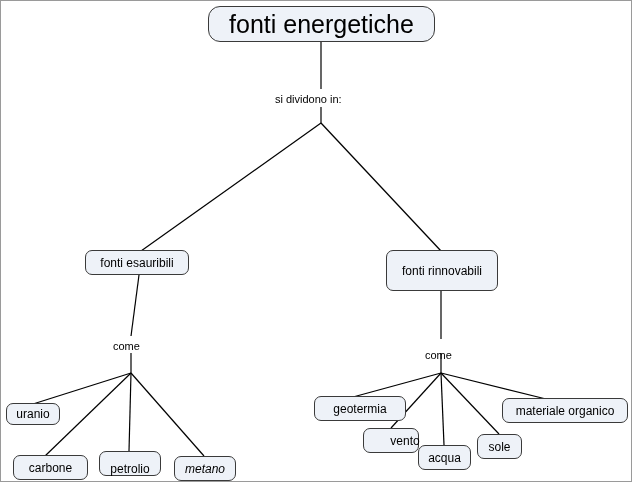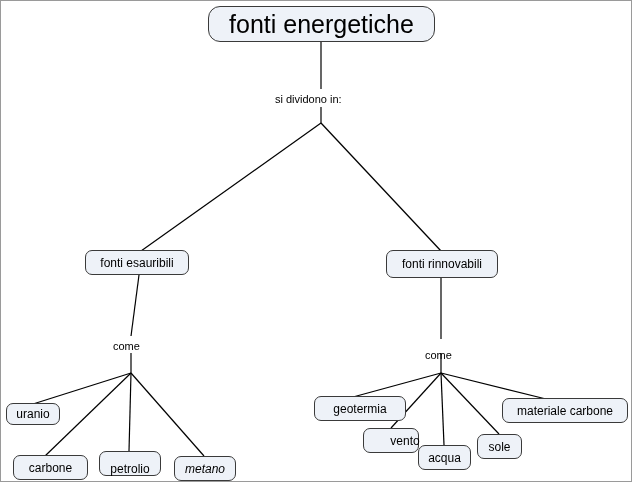--- a/index.html
+++ b/index.html
@@ -104,21 +104,21 @@
   </div>
 
   <div class="plain-label" style="left:274px; top:92px;">
     <span>si dividono in:</span>
   </div>
 
   <div class="node level1" style="left:84px; top:249px; width:104px; height:25px;">
     <span>fonti esauribili</span>
   </div>
 
-  <div class="node level1" style="left:385px; top:249px; width:112px; height:28px;">
+  <div class="node level1" style="left:385px; top:249px; width:112px; height:41px;">
     <span>fonti rinnovabili</span>
   </div>
 
   <div class="plain-label" style="left:112px; top:339px;">
     <span>come</span>
   </div>
 
   <div class="plain-label" style="left:424px; top:348px;">
     <span>come</span>
   </div>
@@ -149,16 +149,16 @@
 
   <div class="node leaf" style="left:417px; top:444px; width:53px; height:25px;">
     <span>acqua</span>
   </div>
 
   <div class="node leaf" style="left:476px; top:433px; width:45px; height:25px;">
     <span>sole</span>
   </div>
 
   <div class="node leaf" style="left:501px; top:397px; width:126px; height:25px;">
-    <span>materiale carbone</span>
+    <span>materiale organico</span>
   </div>
 
 </div>
 
 </body></html>

